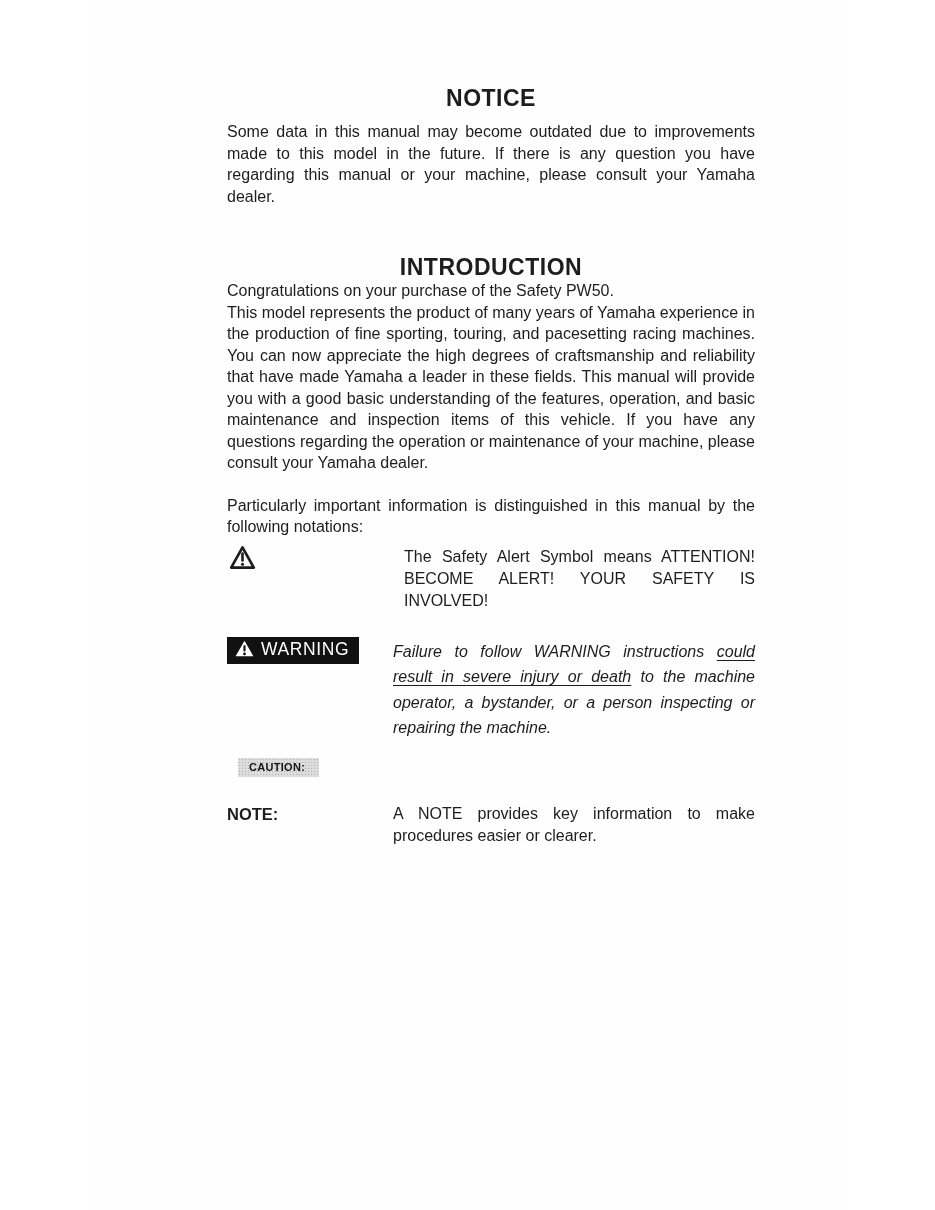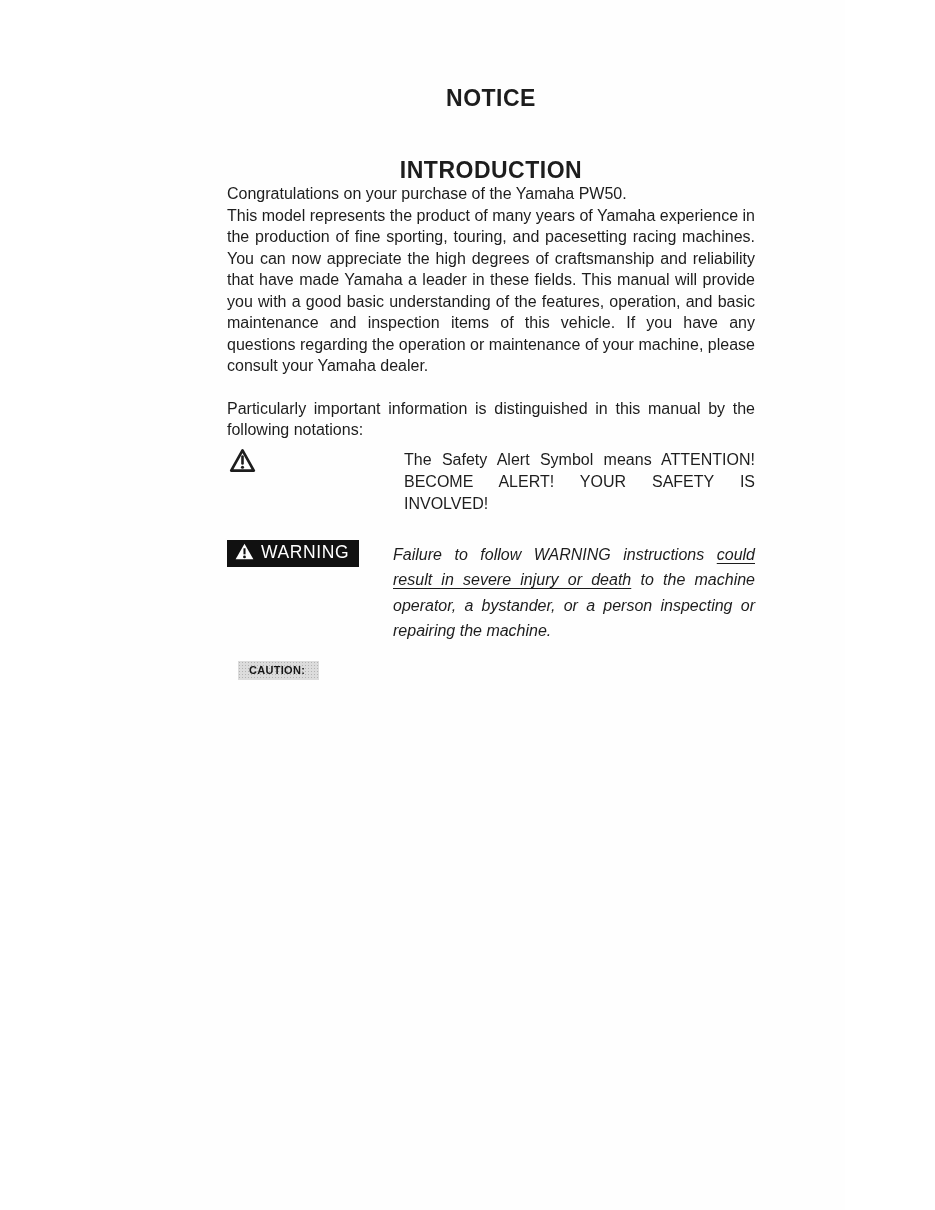--- a/index.html
+++ b/index.html
@@ -90,25 +90,26 @@
     line-height: 22px;
   }
 </style>
 </head>
 <body>
 
 <div class="page">
 
   <div>
     <h1 class="section-title">NOTICE</h1>
+    <p class="para">Some data in this manual may become outdated due to improvements made to this model in the future. If there is any question you have regarding this manual or your machine, please consult your Yamaha dealer.</p>
   </div>
 
   <div>
     <h1 class="section-title intro-title">INTRODUCTION</h1>
-    <p class="congrats-line">Congratulations on your purchase of the Yamaha PW50.</p>
+    <p class="congrats-line">Congratulations on your purchase of the Safety PW50.</p>
     <p class="para">This model represents the product of many years of Yamaha experience in the production of fine sporting, touring, and pacesetting racing machines. You can now appreciate the high degrees of craftsmanship and reliability that have made Yamaha a leader in these fields. This manual will provide you with a good basic understanding of the features, operation, and basic maintenance and inspection items of this vehicle. If you have any questions regarding the operation or maintenance of your machine, please consult your Yamaha dealer.</p>
     <p class="para notations-intro">Particularly important information is distinguished in this manual by the following notations:</p>
   </div>
 
   <div class="notation-rows">
 
     <div class="notation-row row-safety">
       <div class="safety-icon-wrap">
         <svg width="27" height="25" viewBox="0 0 27 25" aria-hidden="true">
           <path d="M13.5 2.4 L24.8 22.6 L2.2 22.6 Z" fill="none" stroke="#1d1d1d" stroke-width="2.7" stroke-linejoin="round"></path>
@@ -134,15 +135,19 @@
       </div>
       <div class="row-text"><span>Failure to follow WARNING instructions </span><span class="u">could result in severe injury or death</span><span> to the machine operator, a bystander, or a person inspecting or repairing the machine.</span></div>
     </div>
 
     <div class="notation-row row-caution">
       <div>
         <span class="caution-badge">CAUTION:</span>
       </div>
     </div>
 
+    <div class="notation-row row-note">
+      <div class="note-label">NOTE:</div>
+      <div class="row-text">A NOTE provides key information to make procedures easier or clearer.</div>
+    </div>
 
   </div>
 </div>
 
 </body></html>

